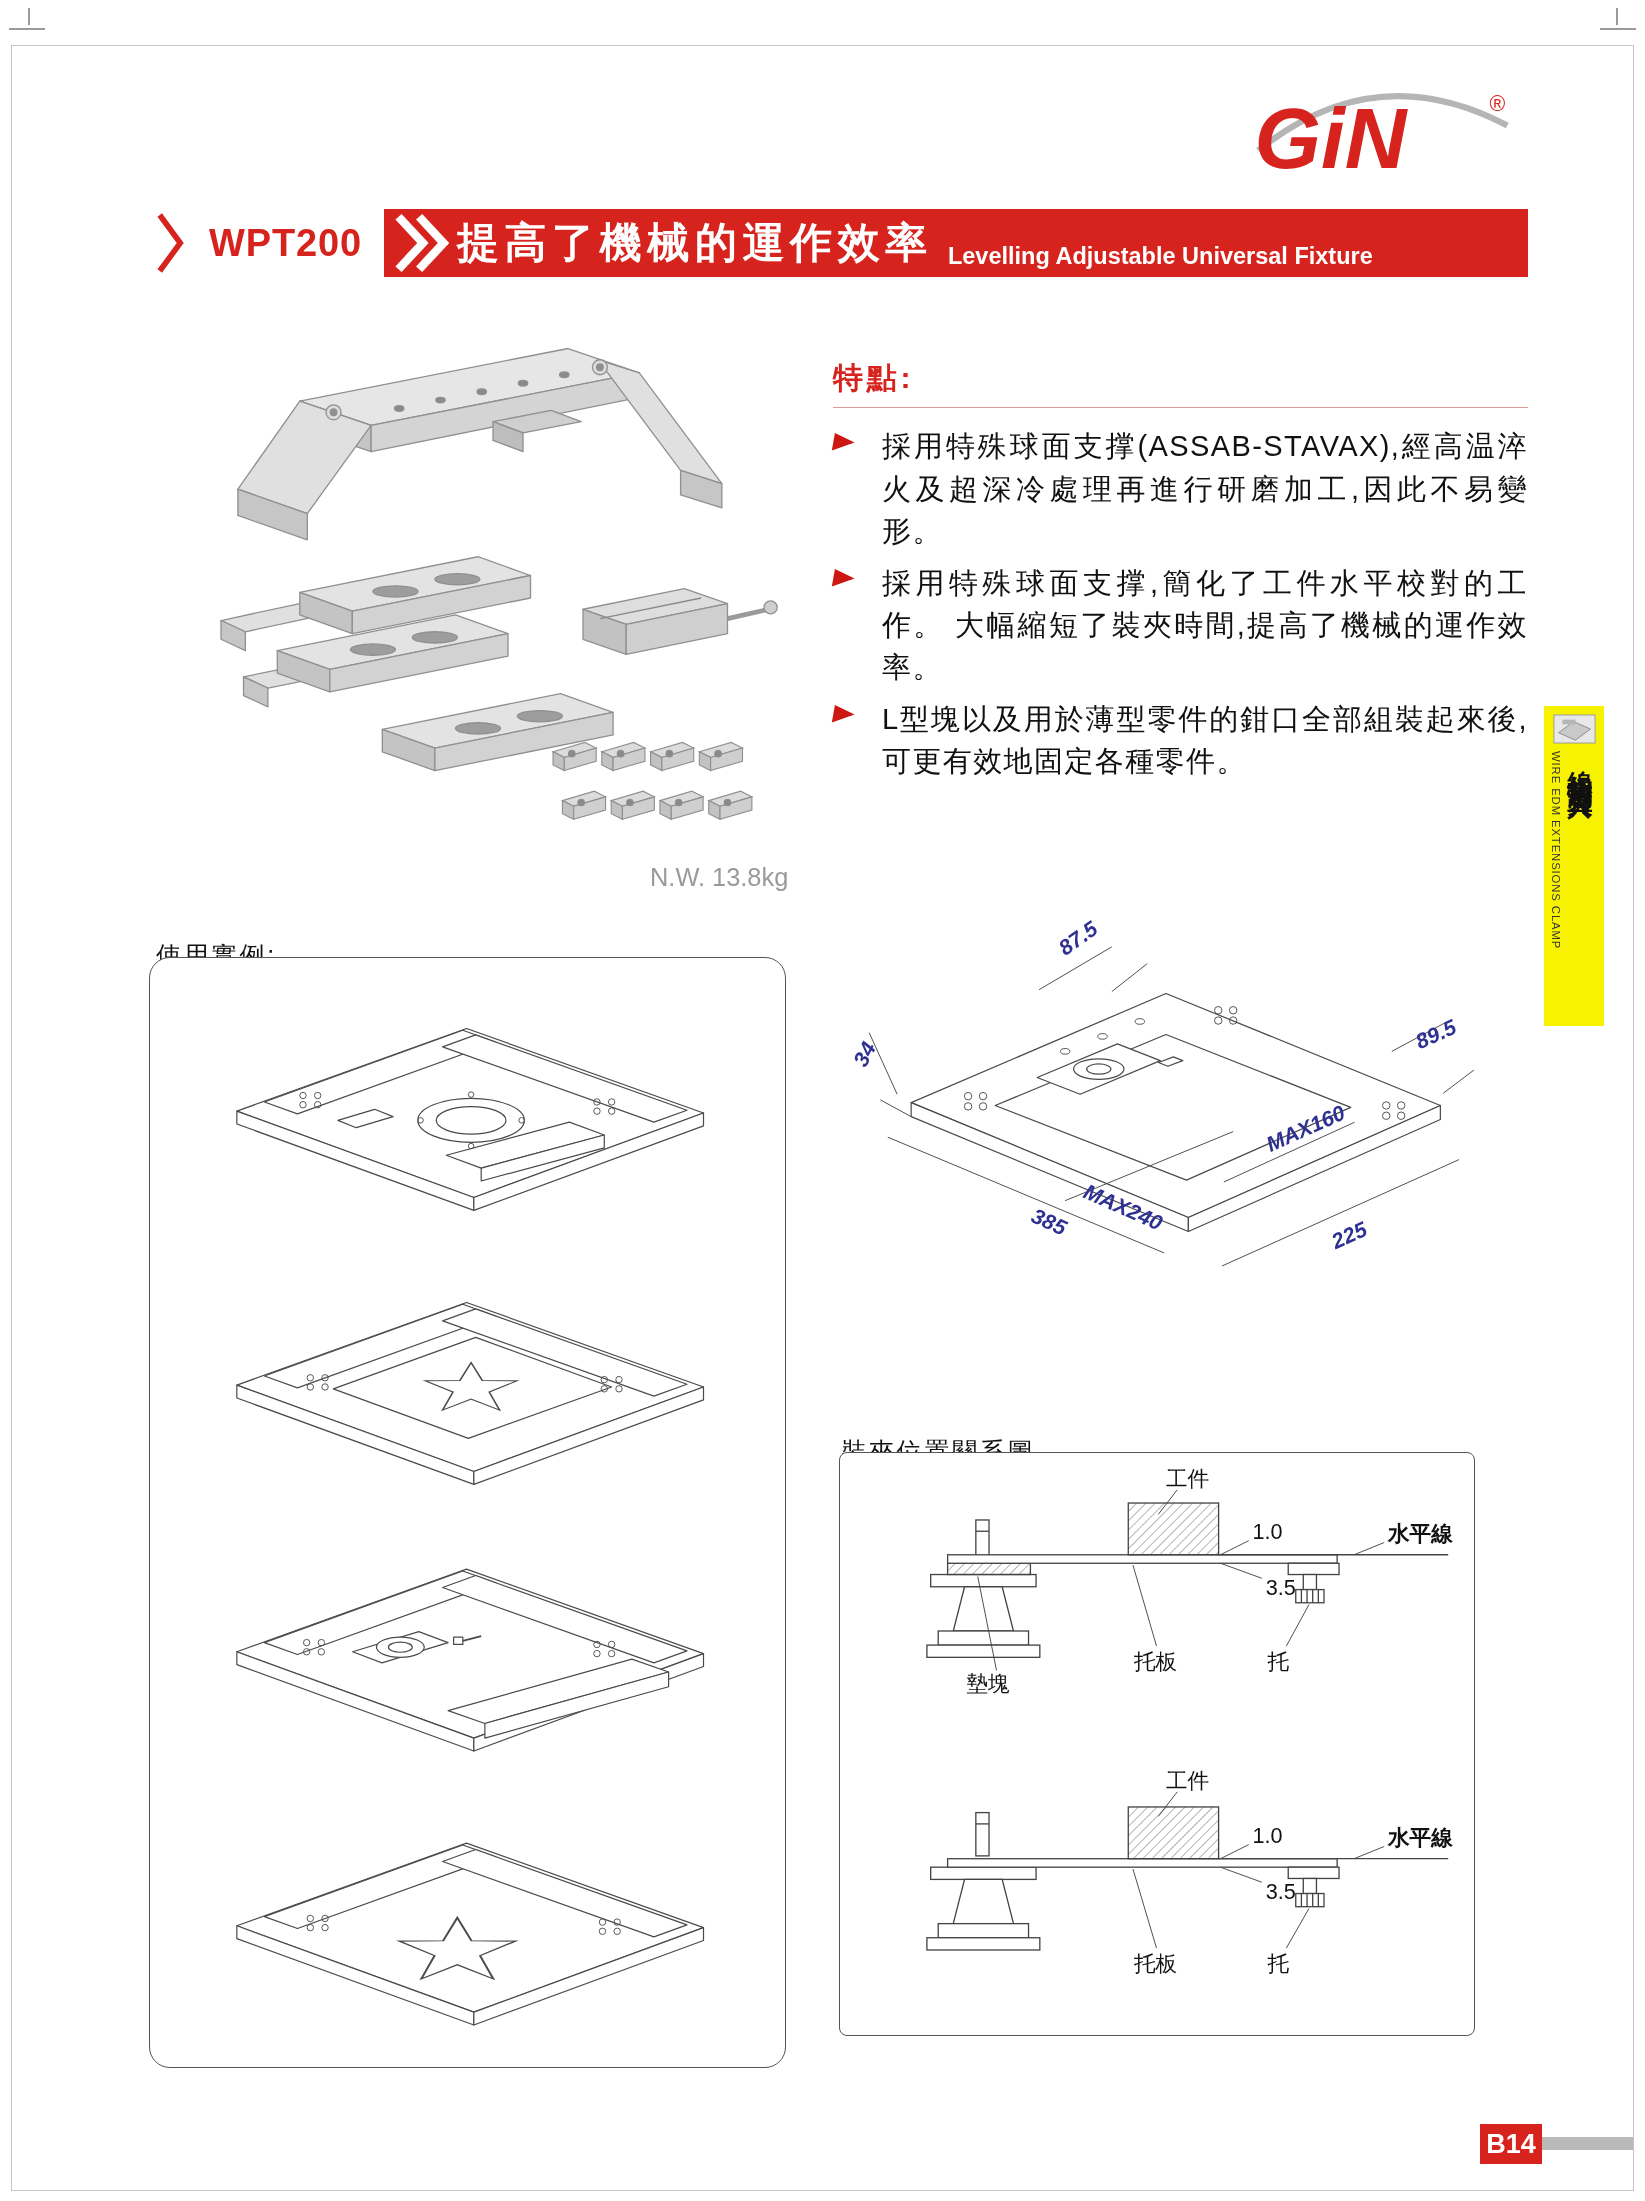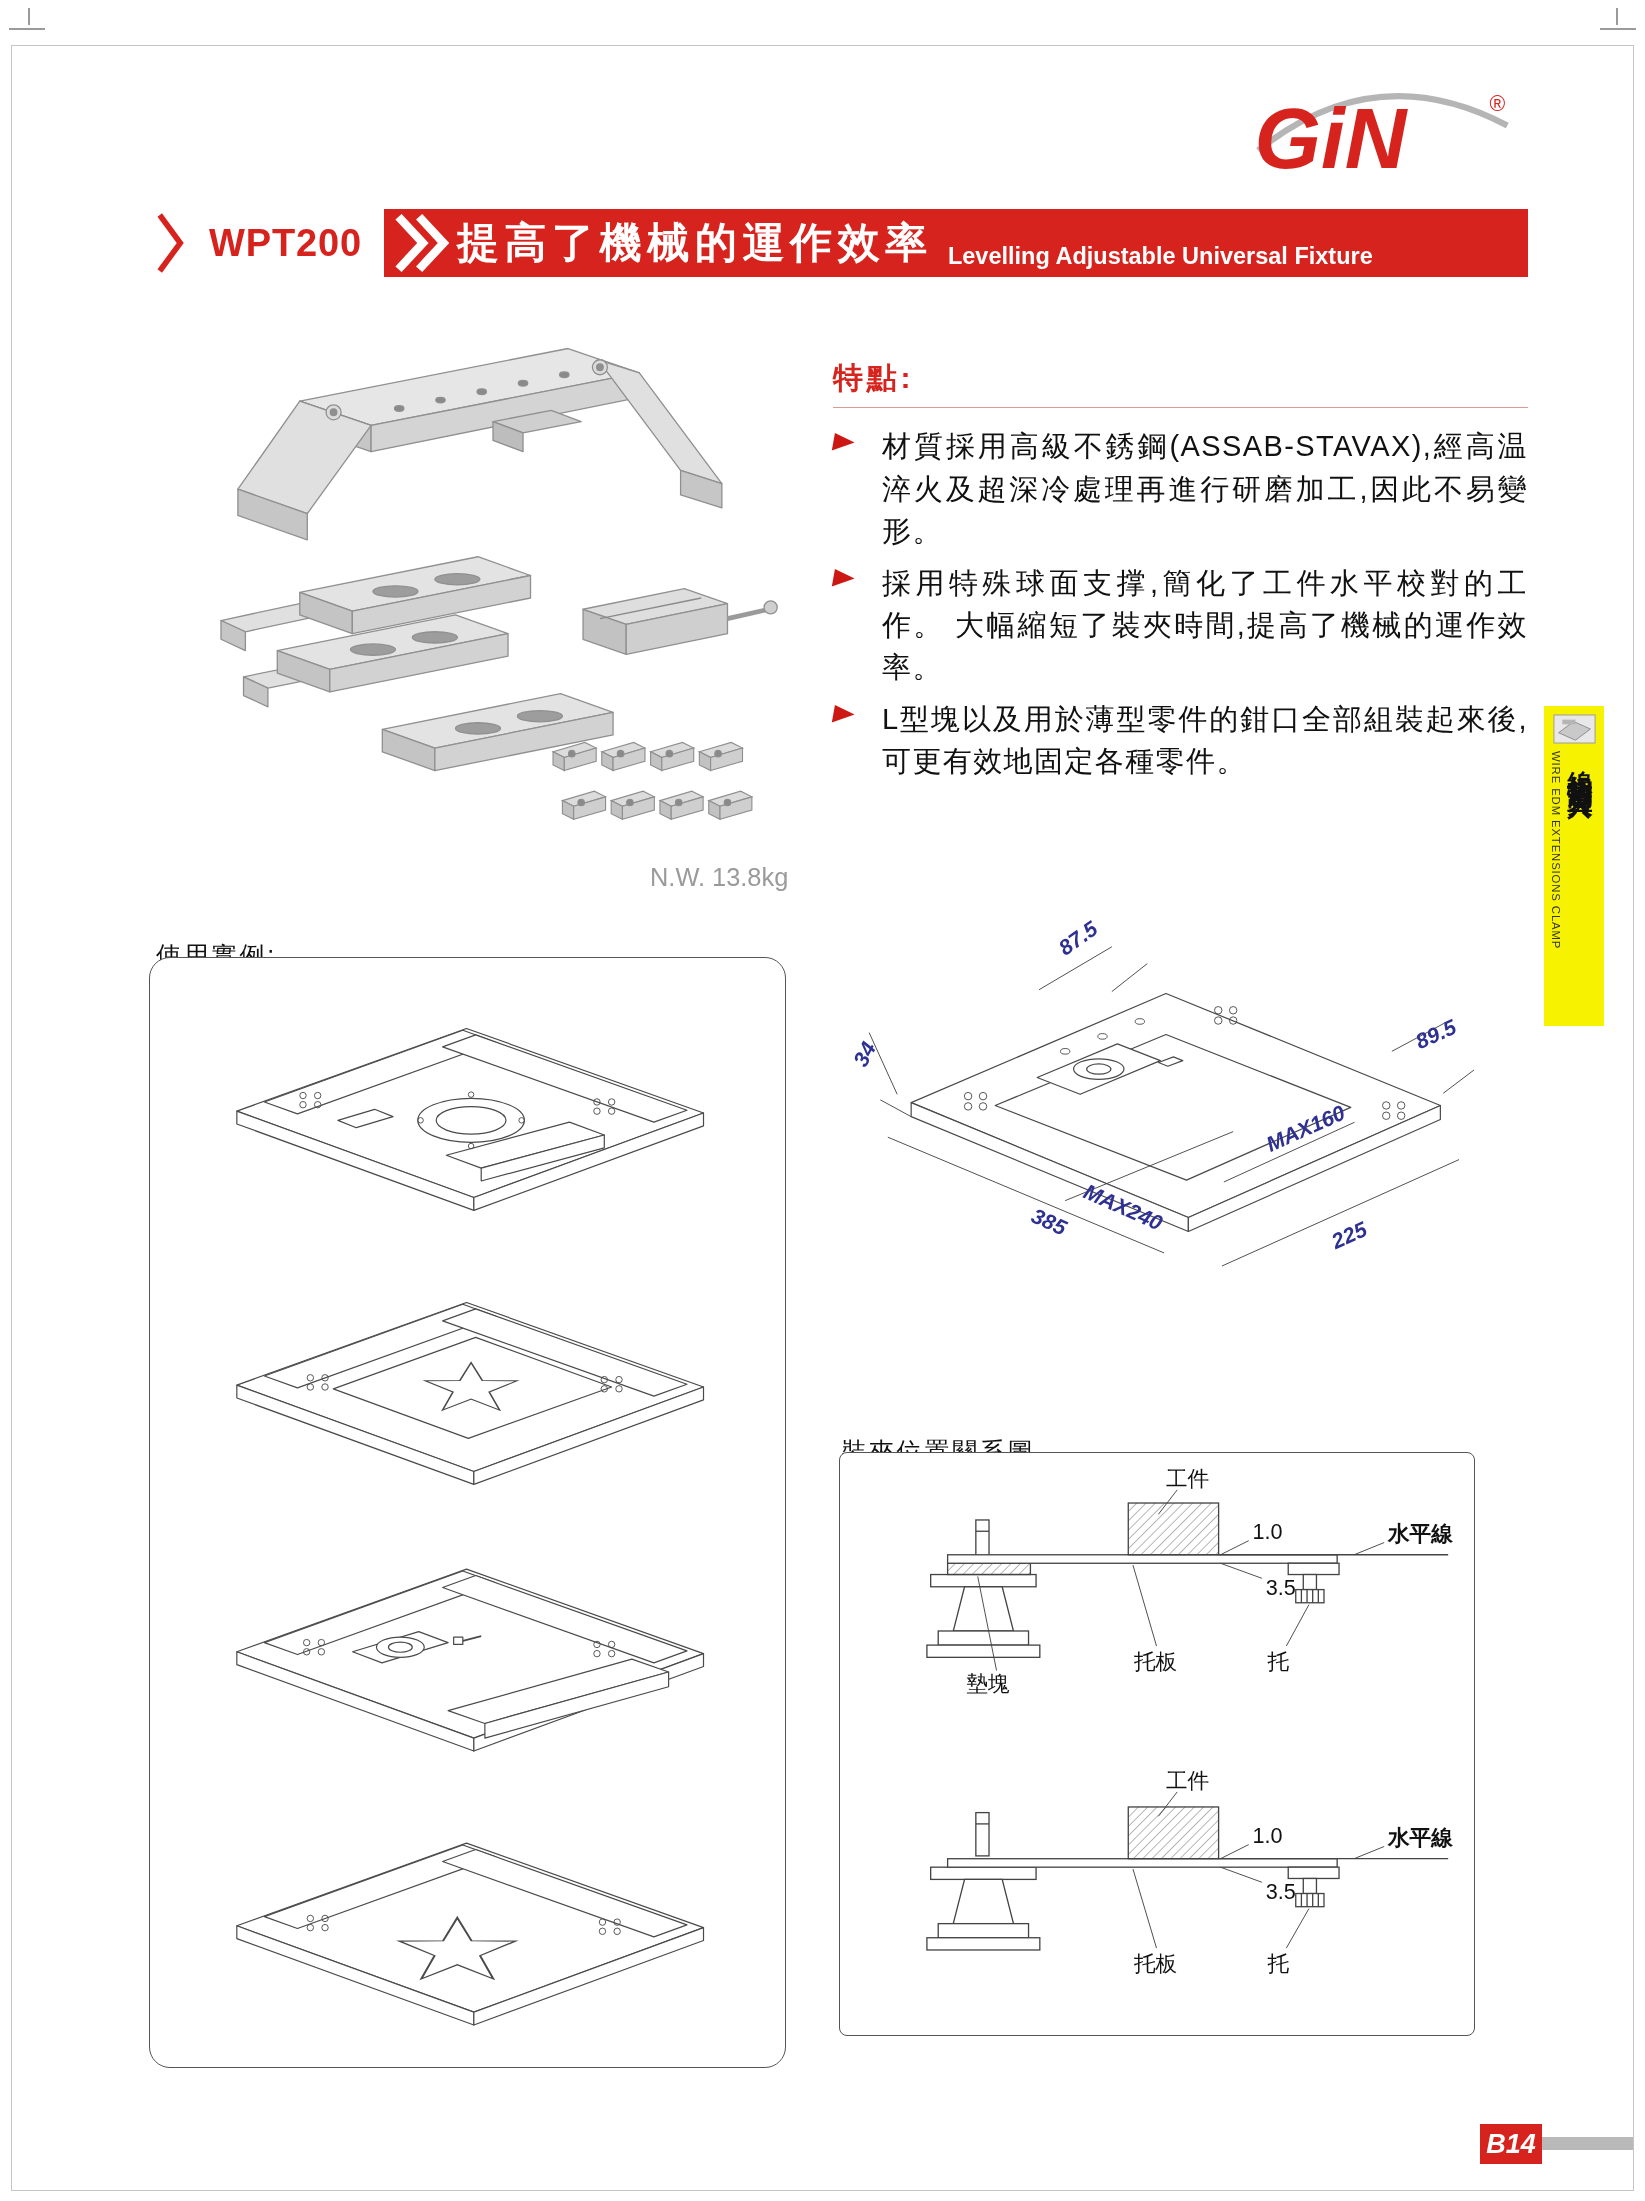--- a/index.html
+++ b/index.html
@@ -64,21 +64,21 @@
 
   
   .dimdraw{position:absolute;left:829px;top:902px;width:659px;height:504px;}
   .dim-text{font-size:23px;font-style:italic;font-weight:bold;fill:#2e3192;}
 
   
   .cs-label{font-size:23px;fill:#111;font-family:"Liberation Sans",sans-serif;}
 
   
   .pagenum{position:absolute;left:1480px;top:2124px;width:62px;height:40px;background:#d7231d;
-       color:#fff;font-weight:bold;font-size:27px;display:flex;align-items:center;justify-content:center;font-style:italic;}
+       color:#fff;font-weight:bold;font-size:27px;display:flex;align-items:center;justify-content:center;}
   .pagenum-tail{position:absolute;left:1542px;top:2137px;width:91px;height:13px;background:#b9b9b9;}
 
   svg text{font-family:"Liberation Sans",sans-serif;}
   .thin{stroke:#4a4a4a;stroke-width:1.3;fill:#fff;stroke-linejoin:round;}
   .leader{stroke:#444;stroke-width:1;fill:none;}
 </style>
 </head>
 <body>
 
 <div class="page">
@@ -217,21 +217,21 @@
     </g>
   </svg>
 
   <div class="weight">N.W. 13.8kg</div>
 
   <div class="features">
     <div class="features-heading">特點:</div>
     <div class="features-rule"></div>
     <div class="feature">
       <span class="tri"></span>
-      <span class="feature-text">材質採用高級不銹鋼(ASSAB-STAVAX),經高温淬火及超深冷處理再進行研磨加工,因此不易變形。</span>
+      <span class="feature-text">採用特殊球面支撑(ASSAB-STAVAX),經高温淬火及超深冷處理再進行研磨加工,因此不易變形。</span>
     </div>
     <div class="feature">
       <span class="tri"></span>
       <span class="feature-text">採用特殊球面支撑,簡化了工件水平校對的工作。 大幅縮短了裝夾時間,提高了機械的運作效率。</span>
     </div>
     <div class="feature">
       <span class="tri"></span>
       <span class="feature-text">L型塊以及用於薄型零件的鉗口全部組裝起來後,可更有效地固定各種零件。</span>
     </div>
   </div>

